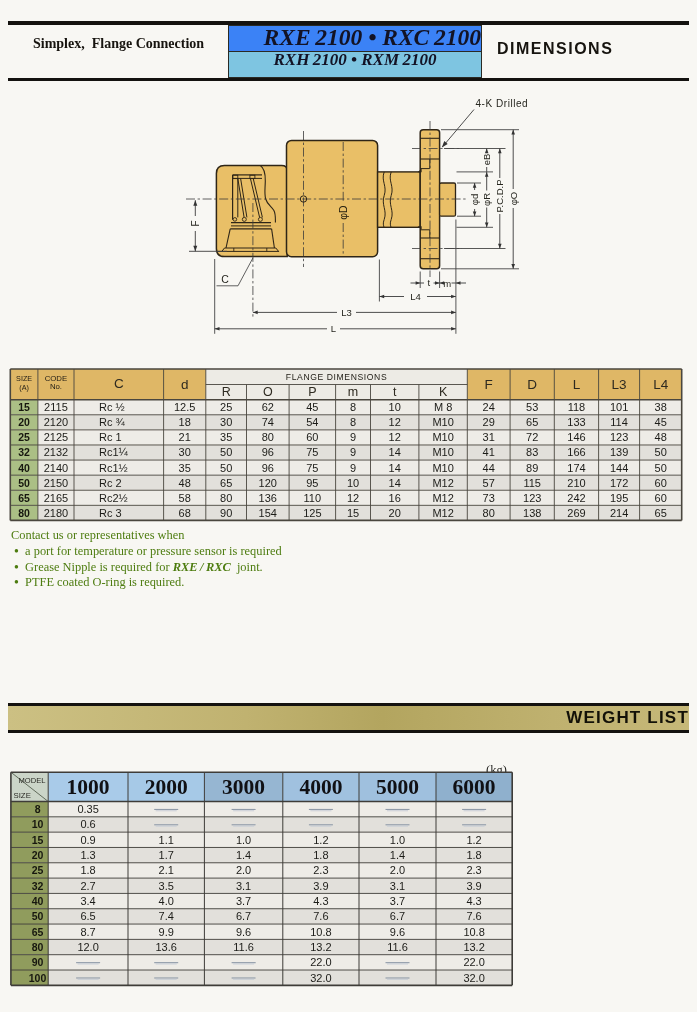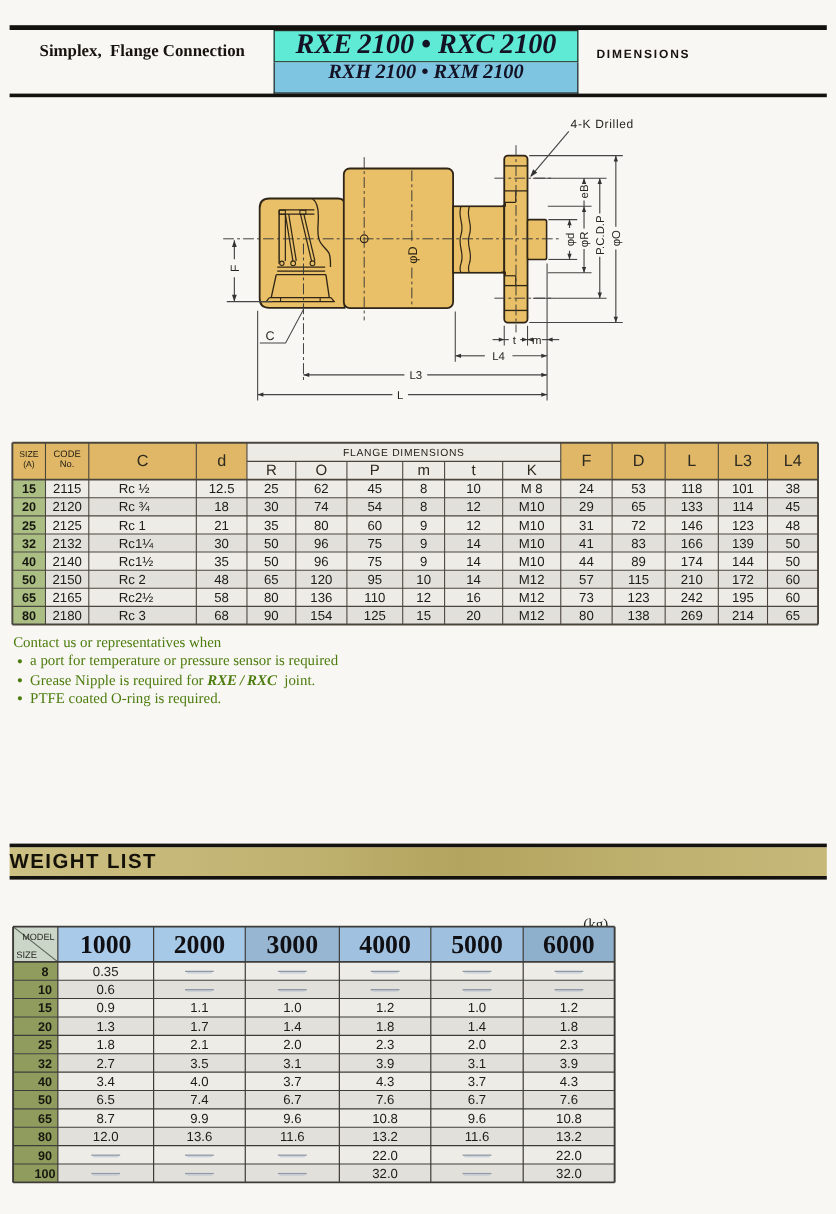--- a/index.html
+++ b/index.html
@@ -5,25 +5,25 @@
 body{width:697px;height:1012px;background:#f8f7f3;position:relative;overflow:hidden;
      font-family:"Liberation Sans", sans-serif;}
 .abs{position:absolute;}
 </style></head>
 <body>
 
 <div class="abs" style="left:8px;top:21px;width:681px;height:3.6px;background:#14120f;"></div>
 
 <div class="abs" style="left:33px;top:36px;width:200px;font-family:'Liberation Serif',serif;font-weight:bold;font-size:14px;color:#17140f;">Simplex,&nbsp; Flange Connection</div>
 
-<div class="abs" style="left:228px;top:24.5px;width:254px;height:27px;background:#5eead4;border:1px solid #2a2a24;box-sizing:border-box;text-align:center;"><span style="font-family:'Liberation Serif',serif;font-weight:bold;font-style:italic;font-size:23.5px;color:#131325;position:relative;top:-2px;">RXE 2100&nbsp;•&nbsp;RXC 2100</span></div>
+<div class="abs" style="left:228px;top:24.5px;width:254px;height:27px;background:#3b82f6;border:1px solid #2a2a24;box-sizing:border-box;text-align:right;"><span style="font-family:'Liberation Serif',serif;font-weight:bold;font-style:italic;font-size:23.5px;color:#131325;position:relative;top:-2px;">RXE 2100&nbsp;•&nbsp;RXC 2100</span></div>
 
 <div class="abs" style="left:228px;top:51.5px;width:254px;height:26.5px;background:#7ec5e1;border:1px solid #2a2a24;border-top:none;box-sizing:border-box;text-align:center;"><span style="font-family:'Liberation Serif',serif;font-weight:bold;font-style:italic;font-size:17px;color:#131325;position:relative;top:-2px;">RXH 2100&nbsp;•&nbsp;RXM 2100</span></div>
 
-<div class="abs" style="left:497px;top:40px;font-weight:bold;font-size:10px;letter-spacing:1.5px;color:#17140f;">DIMENSIONS</div>
+<div class="abs" style="left:497px;top:40px;font-weight:bold;font-size:16px;letter-spacing:1.5px;color:#17140f;">DIMENSIONS</div>
 
 <div class="abs" style="left:8px;top:77.8px;width:681px;height:3.6px;background:#14120f;"></div>
 
 <svg class="abs" style="left:150px;top:88px;" width="410" height="262" viewBox="150 88 410 262">
 
 <path d="M287.2,170.5 Q287.2,165.4 281.6,165.4 L224.4,165.4 Q216.4,165.4 216.4,173.4 L216.4,248.6 Q216.4,256.6 224.4,256.6 L287.2,256.6 Z" fill="#e9bf67" stroke="#2e2517" stroke-width="1.5"></path>
 
 <rect x="286.5" y="140.4" width="91.1" height="116.3" rx="5" fill="#e9bf67" stroke="#2e2517" stroke-width="1.5"></rect>
 
 <rect x="377.6" y="171.9" width="42.6" height="55.4" fill="#e9bf67" stroke="#2e2517" stroke-width="1.4"></rect>
@@ -374,21 +374,21 @@
 <div class="abs" style="left:11px;top:528px;font-family:'Liberation Serif',serif;font-size:12.4px;color:#4d7c0f;line-height:15.1px;">
 Contact us or representatives when<br>
 <span style="display:inline-block;width:11px;text-align:center;font-size:8px;vertical-align:1.5px;">●</span>&nbsp;a port for temperature or pressure sensor is required<br>
 <span style="display:inline-block;width:11px;text-align:center;font-size:8px;vertical-align:1.5px;">●</span>&nbsp;Grease Nipple is required for <i><b>RXE / RXC</b></i>&nbsp; joint.<br>
 <span style="display:inline-block;width:11px;text-align:center;font-size:8px;vertical-align:1.5px;">●</span>&nbsp;PTFE coated O-ring is required.
 </div>
 
 <div class="abs" style="left:8px;top:703px;width:681px;height:29.5px;box-sizing:border-box;
  border-top:3.4px solid #14120f;border-bottom:3.4px solid #14120f;
  background:linear-gradient(90deg,#ccc083,#c0b270 35%,#b3a55f 55%,#bfb16f 80%,#c6b878);
- text-align:left;">
+ text-align:right;">
 <span style="font-weight:bold;font-size:17px;letter-spacing:1.2px;color:#131108;position:relative;top:2.4px;">WEIGHT LIST</span>
 </div>
 
 <div class="abs" style="left:486px;top:752px;font-family:'Liberation Serif',serif;font-size:12.5px;color:#1c1c18;margin-top:11px;">(kg)</div>
 
 <svg class="abs" style="left:0px;top:765px;" width="697" height="230" viewBox="0 765 697 230">
 
 <rect x="10.9" y="772.2" width="37.300000000000004" height="29.299999999999955" fill="#cbd5c8"></rect>
 <rect x="48.2" y="772.2" width="79.8" height="29.299999999999955" fill="#a9cbe9"></rect>
 <rect x="128.0" y="772.2" width="76.4" height="29.299999999999955" fill="#a6c9e7"></rect>

